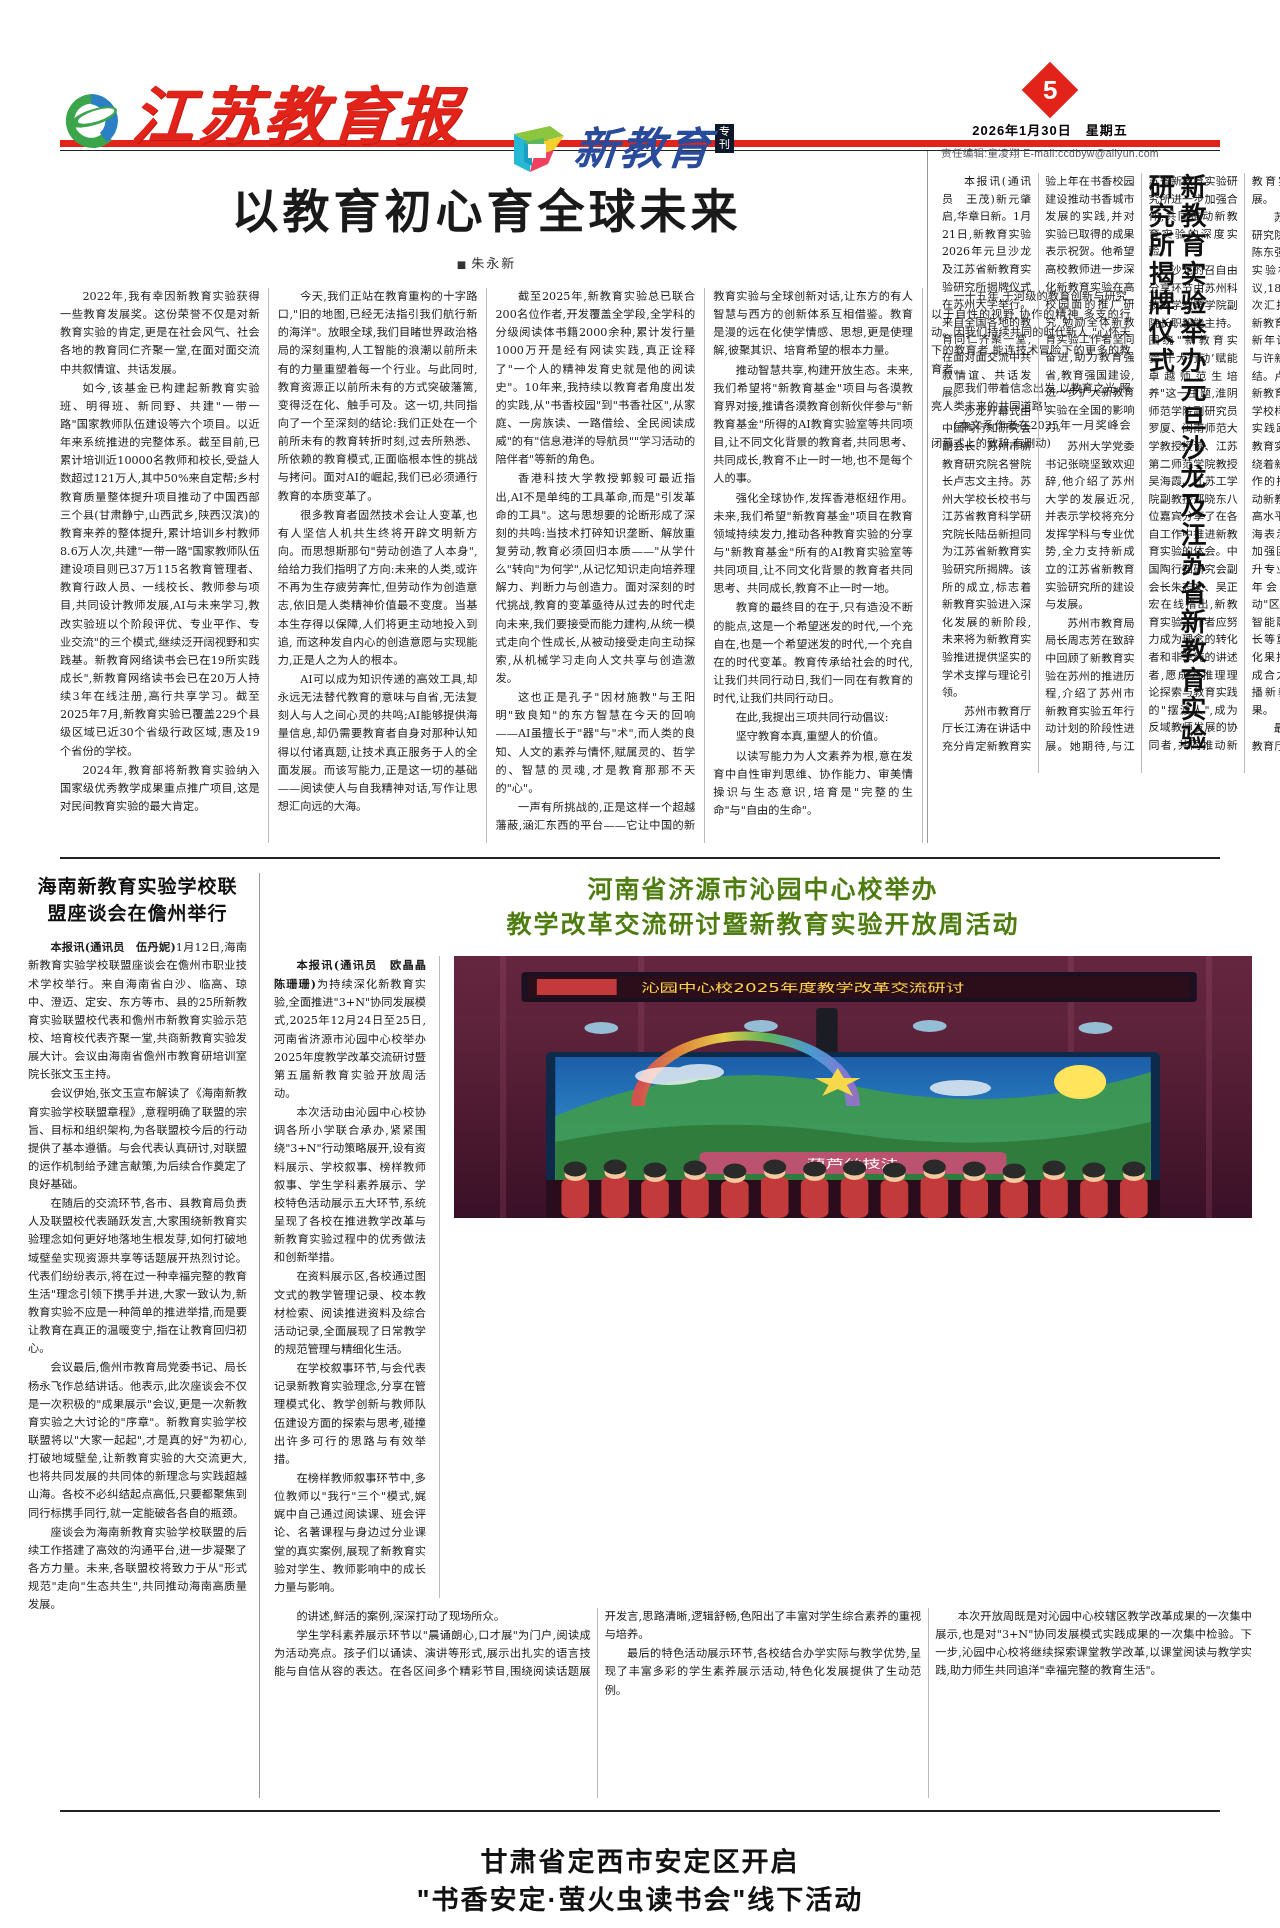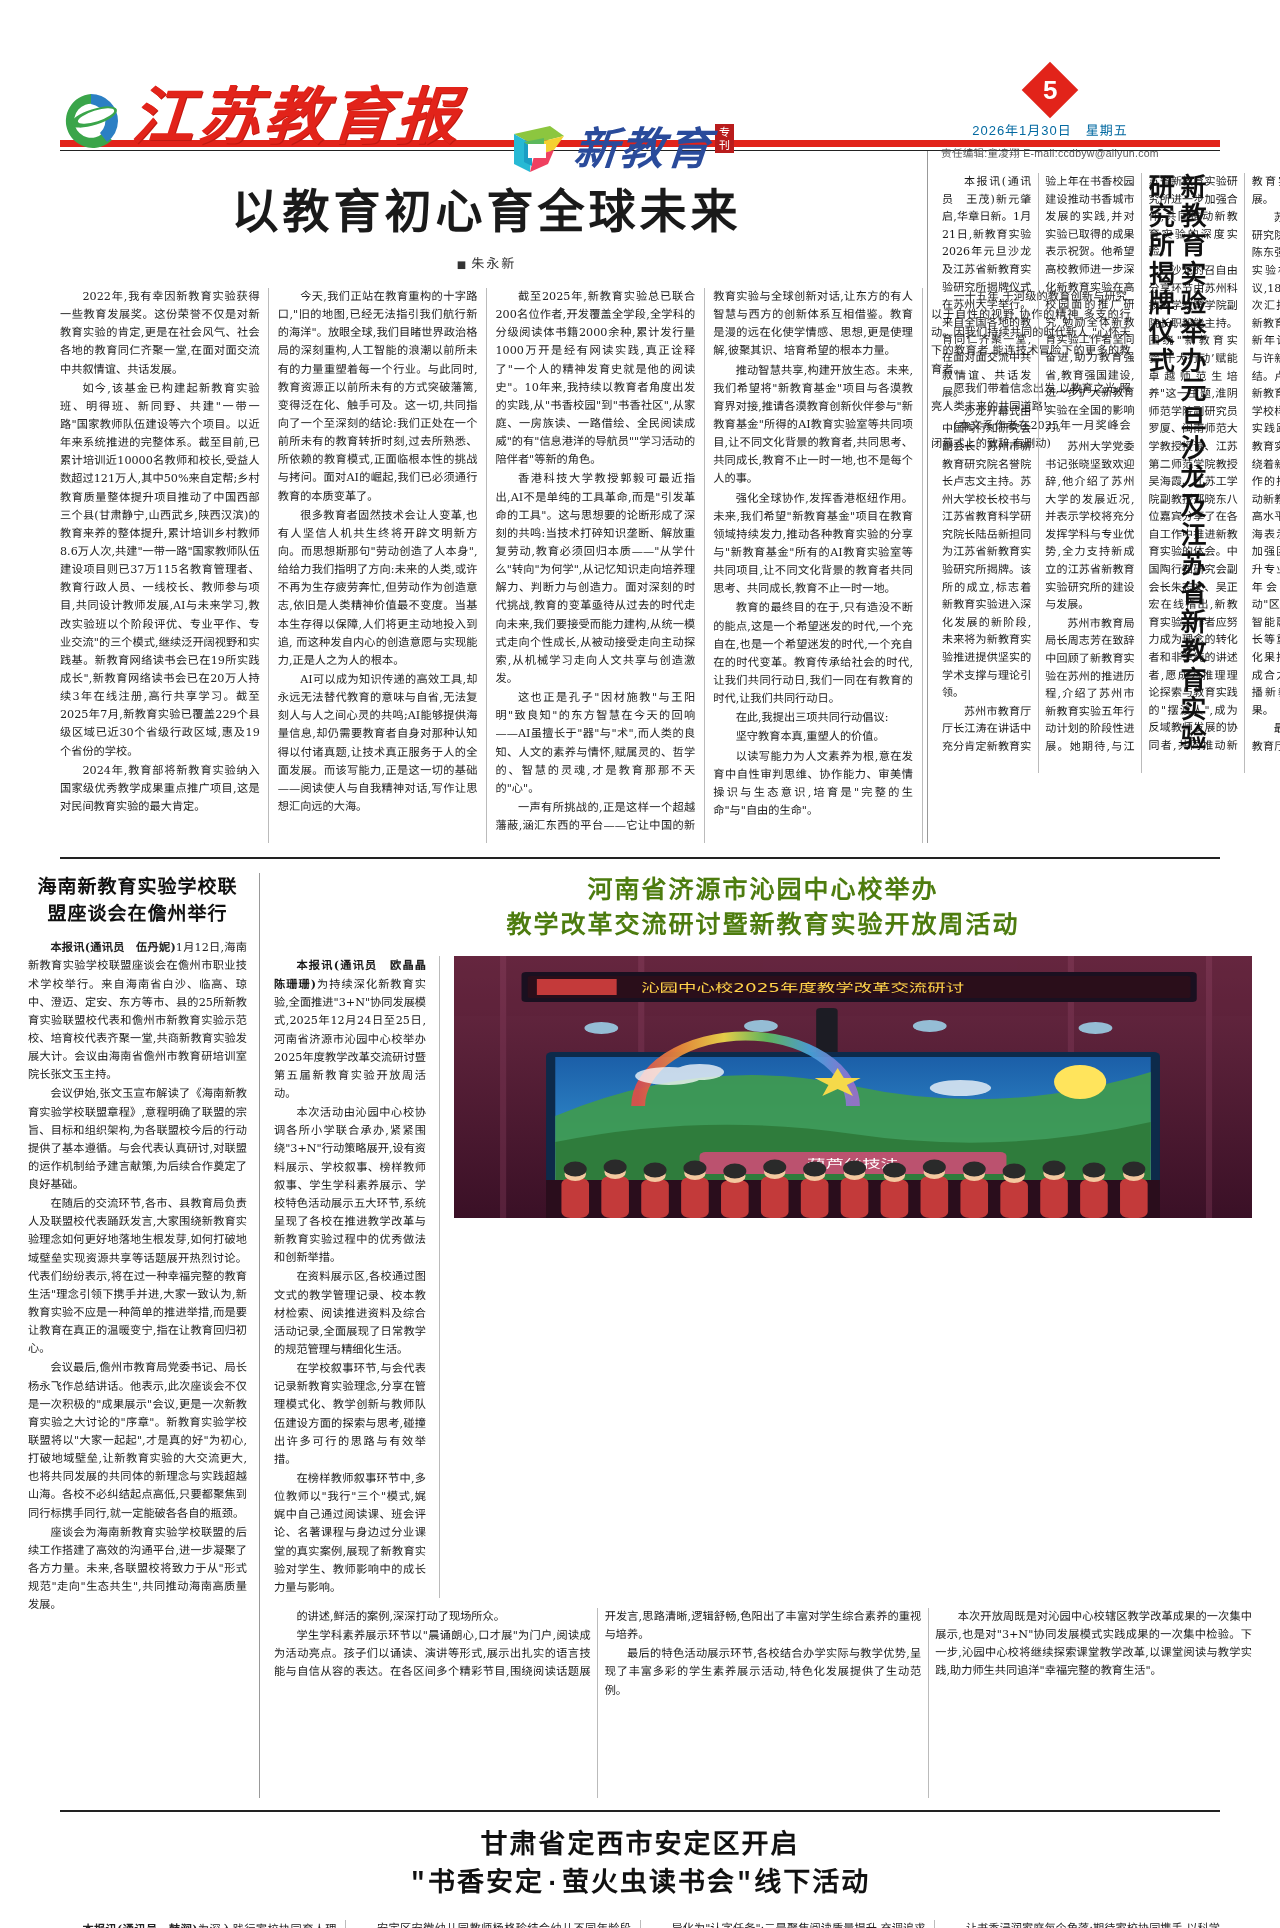--- a/index.html
+++ b/index.html
@@ -69,31 +69,31 @@
     font-weight: 700;
     color: #2a4b9b;
     font-style: italic;
     letter-spacing: 2px;
     margin-left: 6px;
     line-height: 1;
     transform: skewX(-5deg);
   }
   .supp-badge {
     display: inline-block;
-    background: #b91c1c;
+    background: #0f172a;
     color: #fff;
     font-size: 11px;
     line-height: 1.15;
     padding: 2px 2px;
     width: 15px;
     text-align: center;
     margin-left: 3px;
     align-self: flex-start;
     margin-top: 4px;
-    font-family: Liberation Sans, sans-serif;
+    font-family: Liberation Mono, monospace;
   }
 
   .mast-right {
     position: absolute;
     right: 60px;
     top: 70px;
     text-align: center;
     width: 340px;
   }
   .page-diamond {
@@ -108,24 +108,25 @@
   .page-diamond span {
     transform: rotate(-45deg);
     color: #fff;
     font-size: 26px;
     font-weight: 700;
     font-family: "Liberation Sans", sans-serif;
     line-height: 1;
   }
   .mast-date {
     font-size: 13px;
-    color: #0369a1;
+    color: #000000;
     letter-spacing: 1px;
     margin-bottom: 6px;
     font-family: "Liberation Sans", sans-serif;
+    font-weight: bold;
   }
   .mast-editor {
     font-size: 10.5px;
     color: #555;
     font-family: "Liberation Sans", sans-serif;
     letter-spacing: 0.3px;
   }
 
   
   .rule-red-thick {
@@ -320,23 +321,24 @@
   .bottom-block {
     margin: 0 60px;
     padding-top: 16px;
   }
   .headline-4 {
     text-align: center;
     font-size: 27px;
     font-weight: 800;
     line-height: 1.4;
     letter-spacing: 2px;
-    font-family: Liberation Mono, monospace;
+    font-family: Liberation Sans, sans-serif;
     color: #111;
     margin-bottom: 16px;
+    margin-top: 16px;
   }
   .cols-4b {
     column-count: 4;
     column-gap: 18px;
     column-rule: 1px solid #bbb;
     font-size: 11.2px;
     line-height: 1.62;
     text-align: justify;
     color: #222;
     height: 340px;

